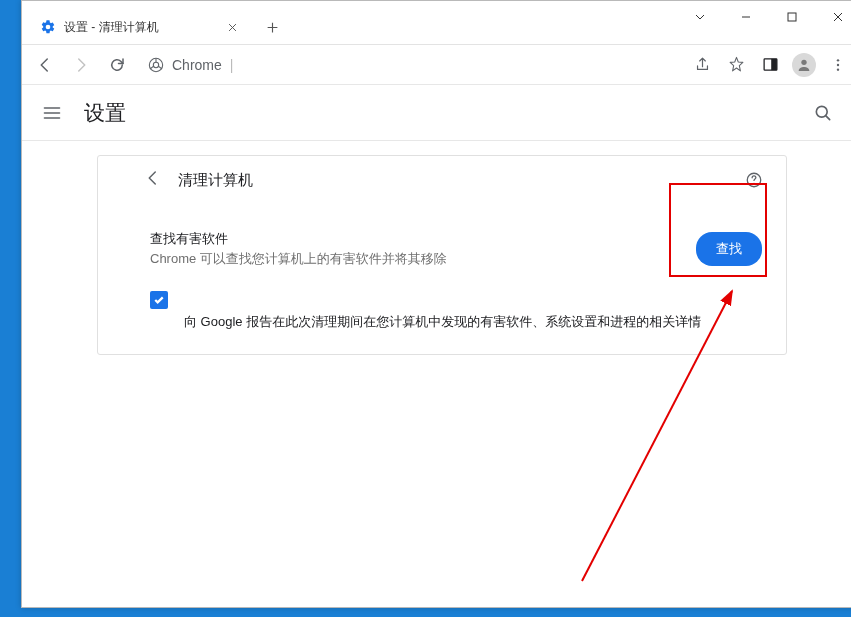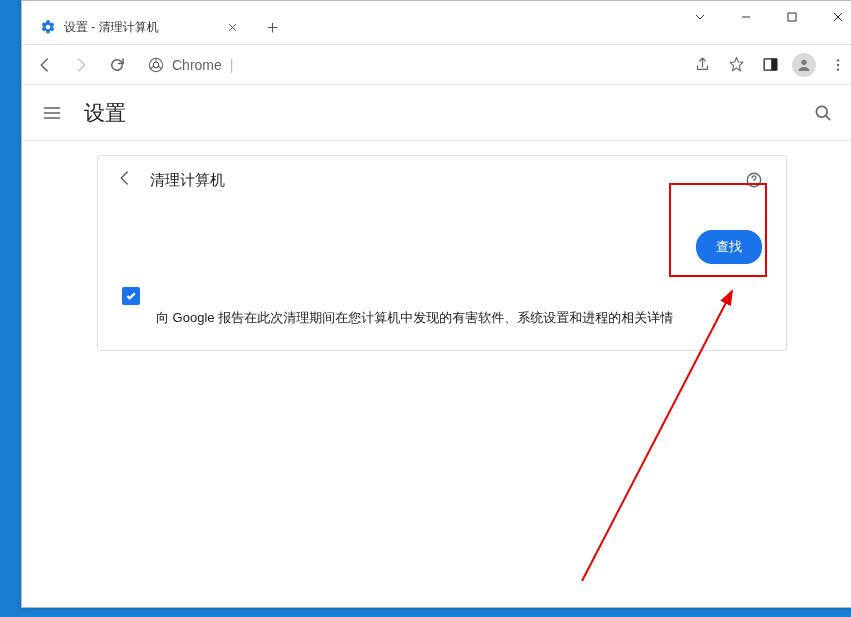--- a/index.html
+++ b/index.html
@@ -120,20 +120,21 @@
   .search-btn{width:36px;height:36px;display:flex;align-items:center;justify-content:center;color:#5f6368;cursor:pointer;border-radius:50%;}
   
   .content-wrap{flex:1;position:relative;background:#fff;overflow:hidden;}
   .card{
     position:absolute;
     left:75px; top:14px;
     width:690px;
     border:1px solid #e0e0e0;
     border-radius:3px;
     background:#fff;
+    padding-left:28px;
   }
   .card-header{
     height:48px;display:flex;align-items:center;padding:0 18px;gap:16px;
   }
   .back-arrow{color:#5f6368;cursor:pointer;}
   .card-header-title{font-size:15px;color:#202124;}
   .help-btn{margin-left:auto;width:28px;height:28px;display:flex;align-items:center;justify-content:center;color:#5f6368;cursor:pointer;border-radius:50%;}
   .card-body{padding:0 24px 22px 24px;}
   .find-row{
     display:flex;align-items:center;justify-content:space-between;
@@ -299,20 +300,22 @@
             <svg width="18" height="18" viewBox="0 0 24 24">
                 <circle cx="12" cy="12" r="9" stroke="#5f6368" stroke-width="1.7" fill="none"></circle>
                 <path d="M9.5 9a2.5 2.5 0 115 0c0 1.5-2.5 1.8-2.5 3.5" stroke="#5f6368" stroke-width="1.7" fill="none" stroke-linecap="round"></path>
                 <circle cx="12" cy="16.5" r="1" fill="#5f6368"></circle>
               </svg>
           </div>
         </div>
         <div class="card-body">
           <div class="find-row">
             <div class="find-text">
+              <div class="primary">查找有害软件</div>
+              <div class="secondary">Chrome 可以查找您计算机上的有害软件并将其移除</div>
             </div>
             <button class="find-btn">查找</button>
           </div>
           <div class="checkbox-row">
             <div class="chk">
               <svg viewBox="0 0 16 16">
                   <path d="M3 8l3.2 3.2L13 4.5"></path>
                 </svg>
             </div>
             <div class="checkbox-label">向 Google 报告在此次清理期间在您计算机中发现的有害软件、系统设置和进程的相关详情</div>

